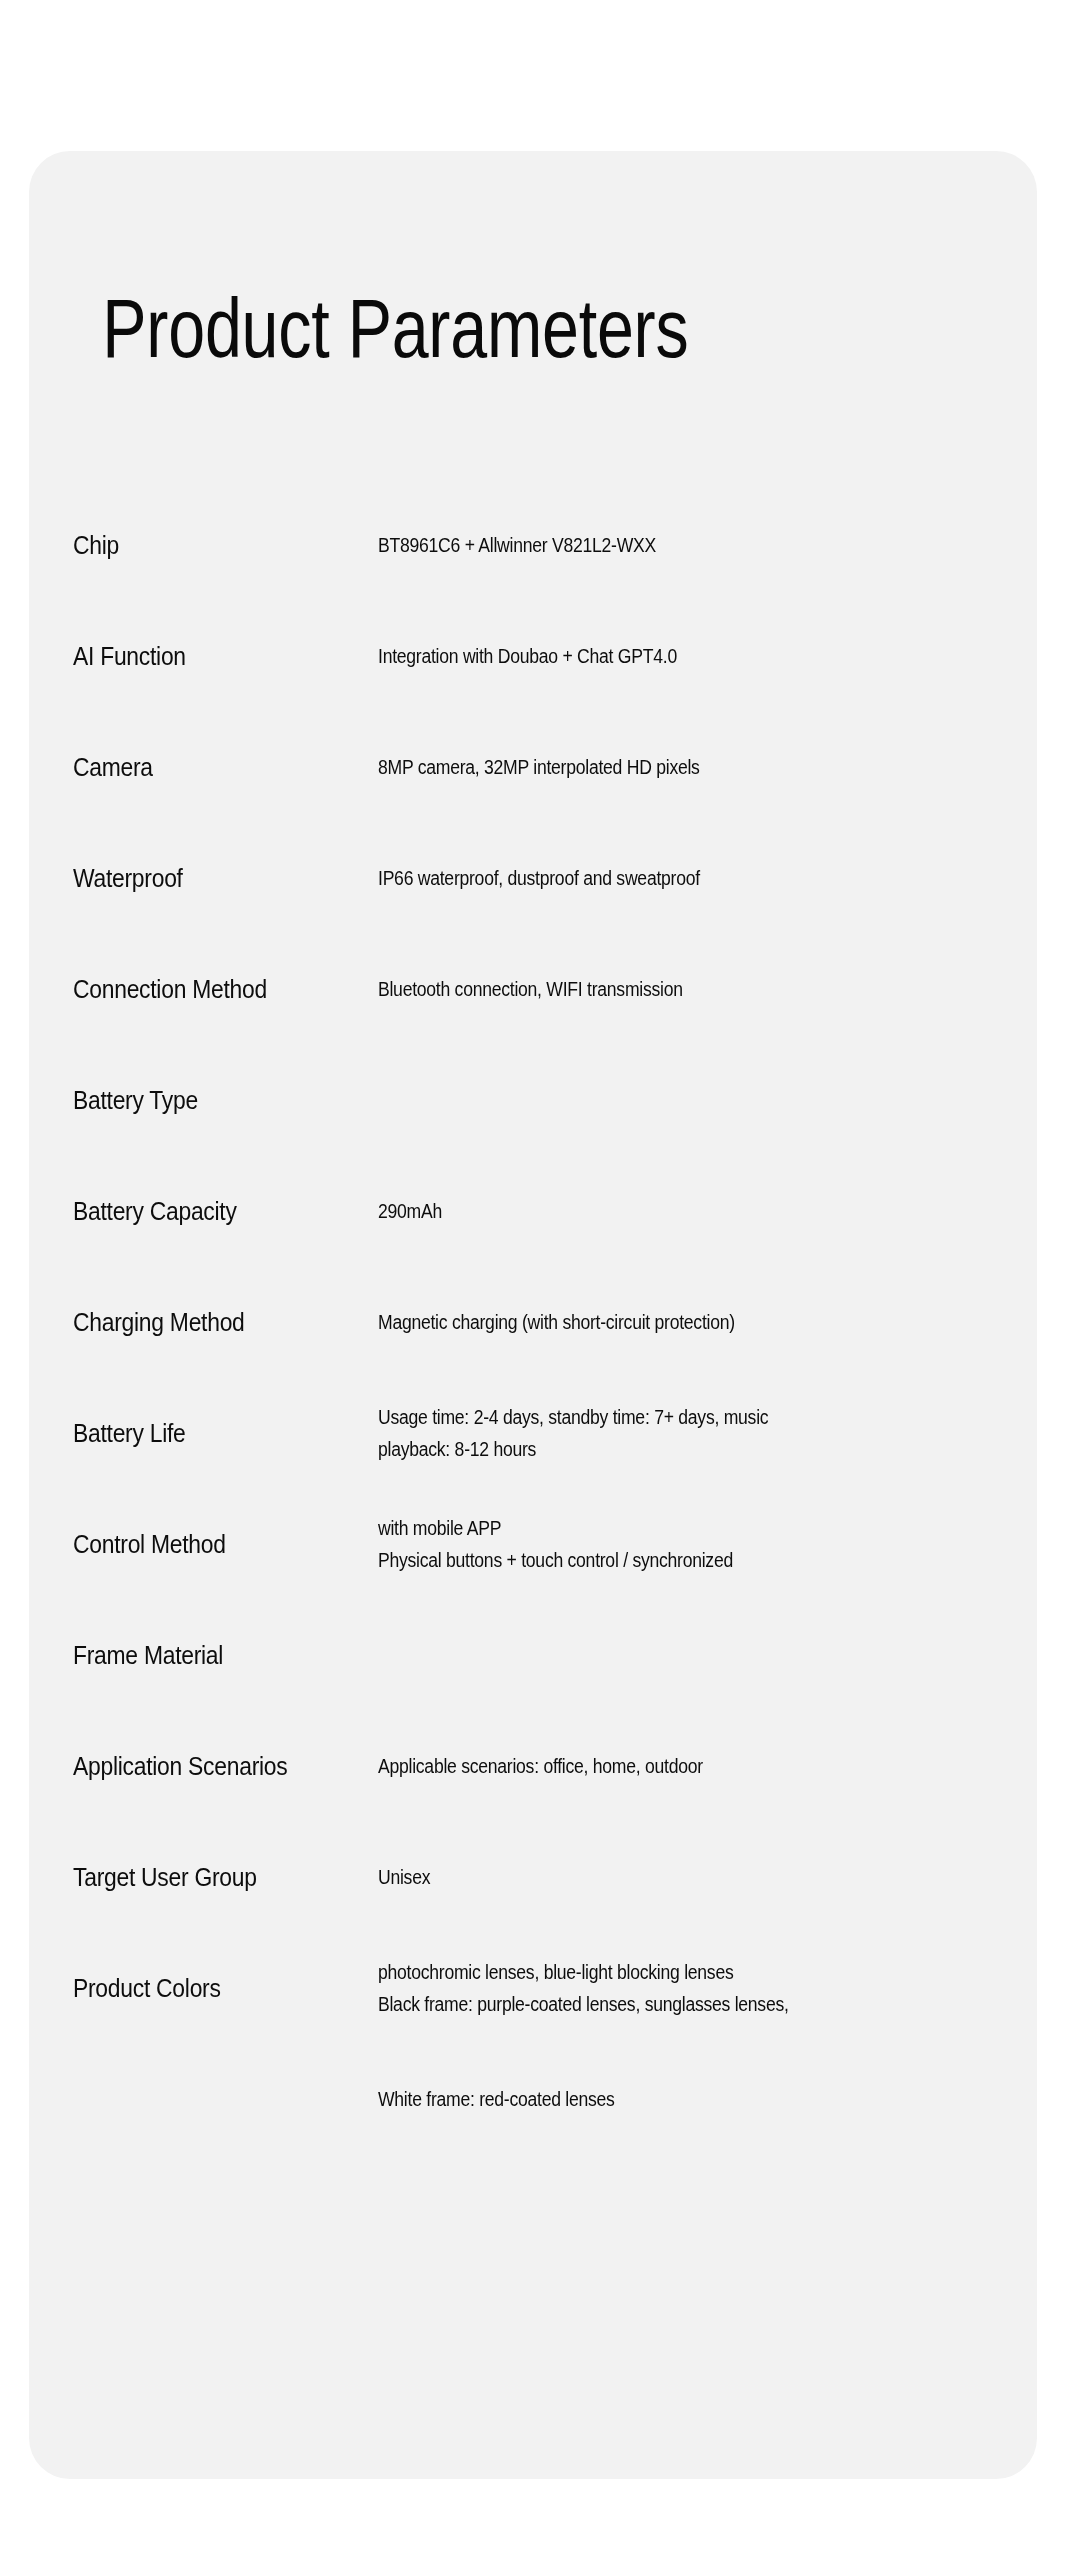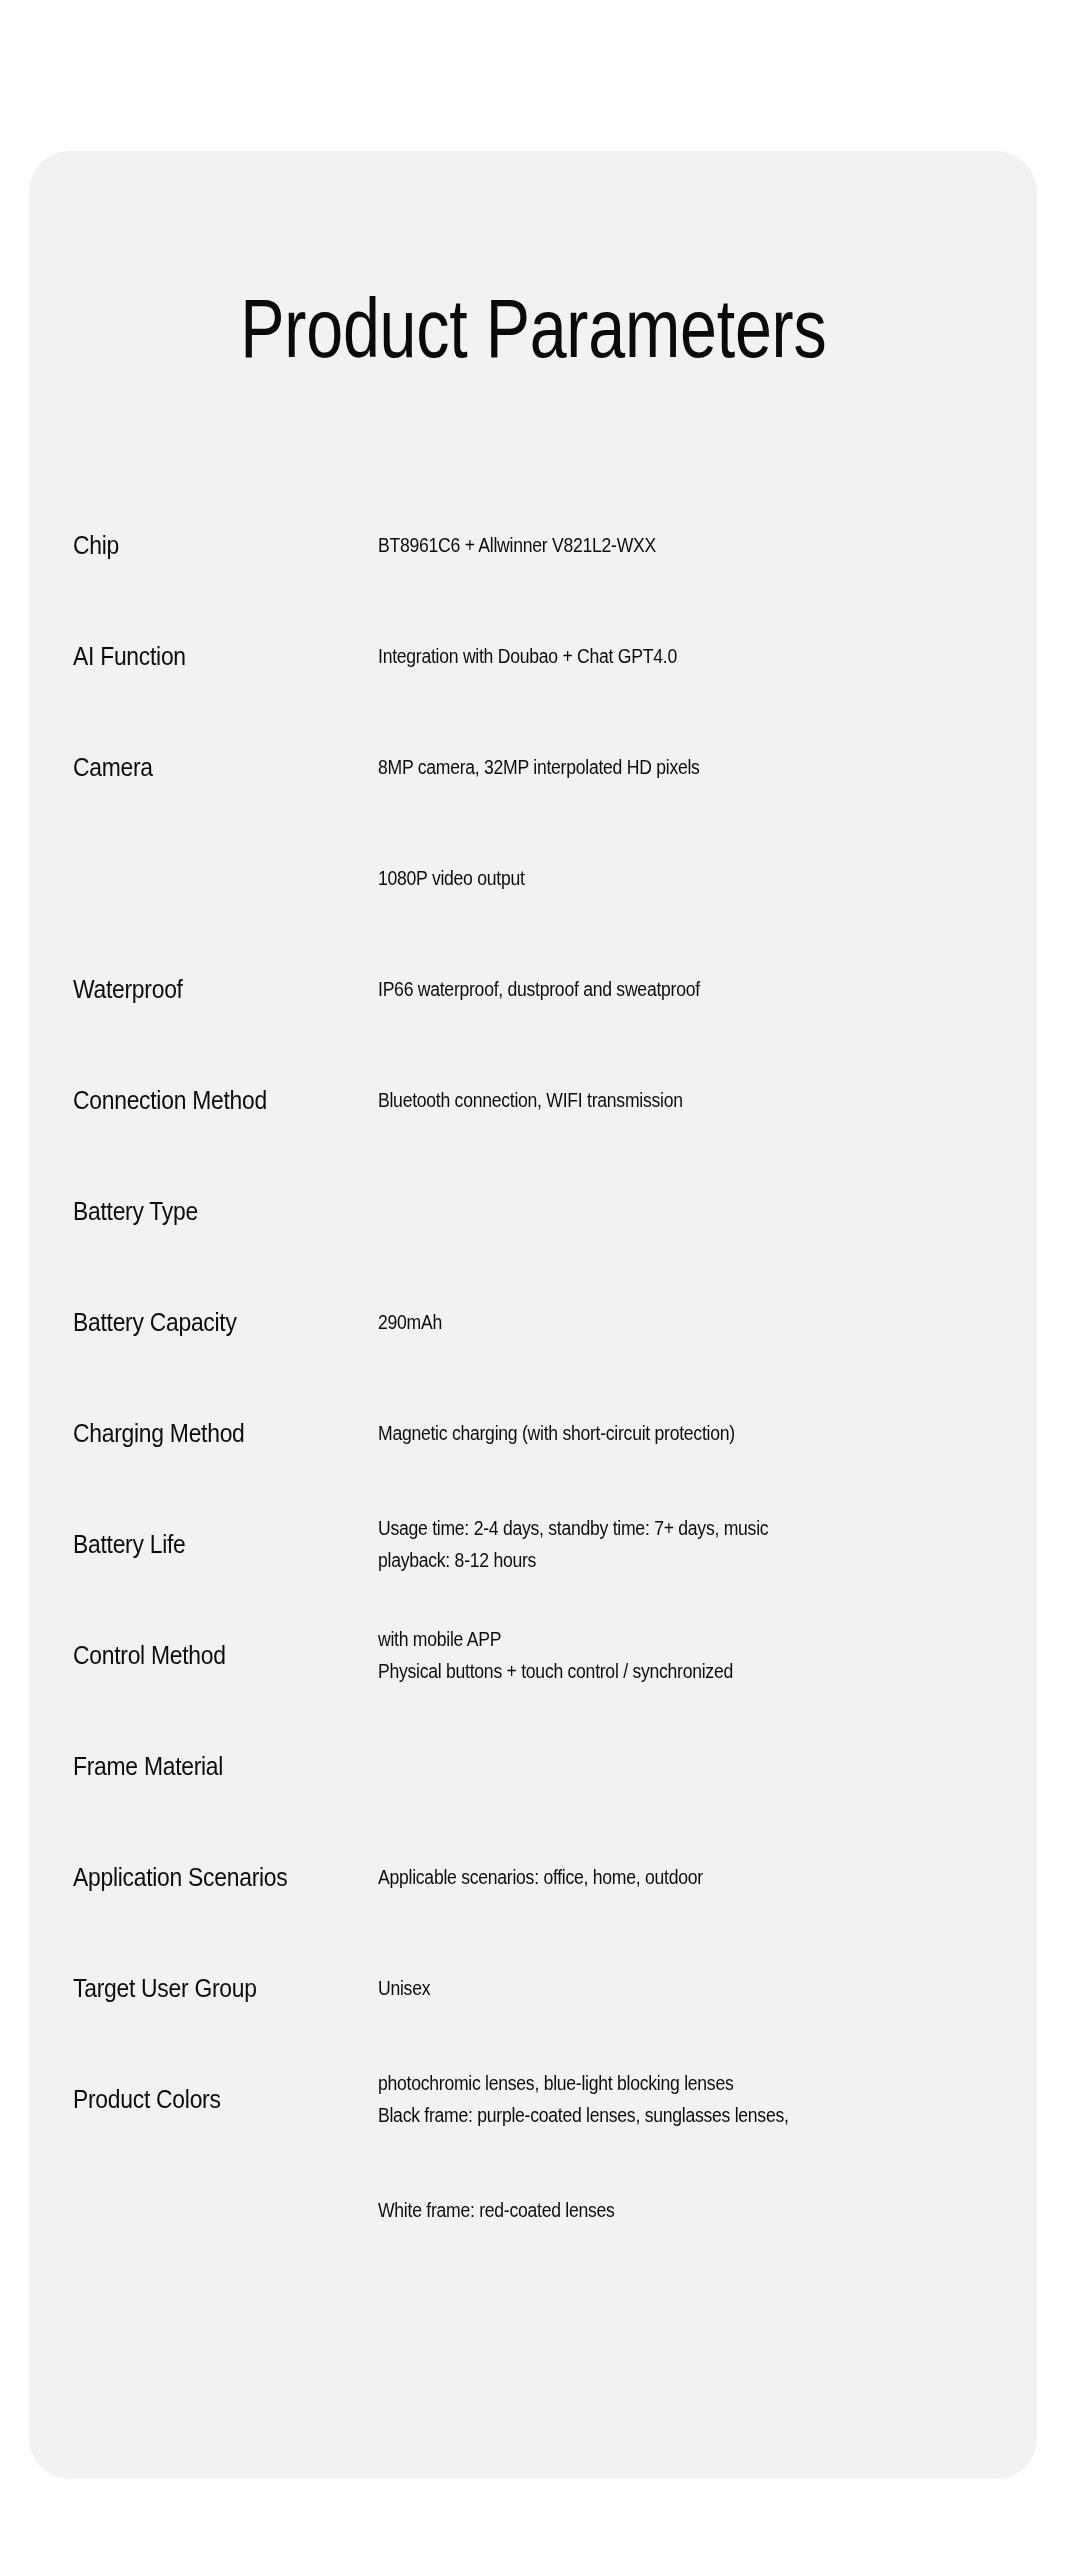--- a/index.html
+++ b/index.html
@@ -21,21 +21,20 @@
     left: 29px;
     top: 151px;
     width: 1008px;
     height: 2328px;
     background: #f2f2f2;
     border-radius: 41px;
     box-sizing: border-box;
   }
   .title {
     margin: 133px 0 0 0;
-    text-align: center;
     font-size: 83px;
     font-weight: 400;
     line-height: 1.08;
     letter-spacing: -1.8px;
     color: #0a0a0a;
     white-space: nowrap;
   }
   .title .condensed {
     display: inline-block;
     transform: scaleX(0.80);
@@ -103,28 +102,20 @@
 
   <div class="row">
     <div class="label">
       <span class="condensed">Camera</span>
     </div>
     <div class="value">
             <div class="line"><span class="condensed">8MP camera, 32MP interpolated HD pixels</span></div>
           </div>
   </div>
 
-  <div class="row">
-    <div class="label">
-      <span class="condensed"></span>
-    </div>
-    <div class="value">
-            <div class="line"><span class="condensed">1080P video output</span></div>
-          </div>
-  </div>
 
   <div class="row">
     <div class="label">
       <span class="condensed">Waterproof</span>
     </div>
     <div class="value">
             <div class="line"><span class="condensed">IP66 waterproof, dustproof and sweatproof</span></div>
           </div>
   </div>
 

